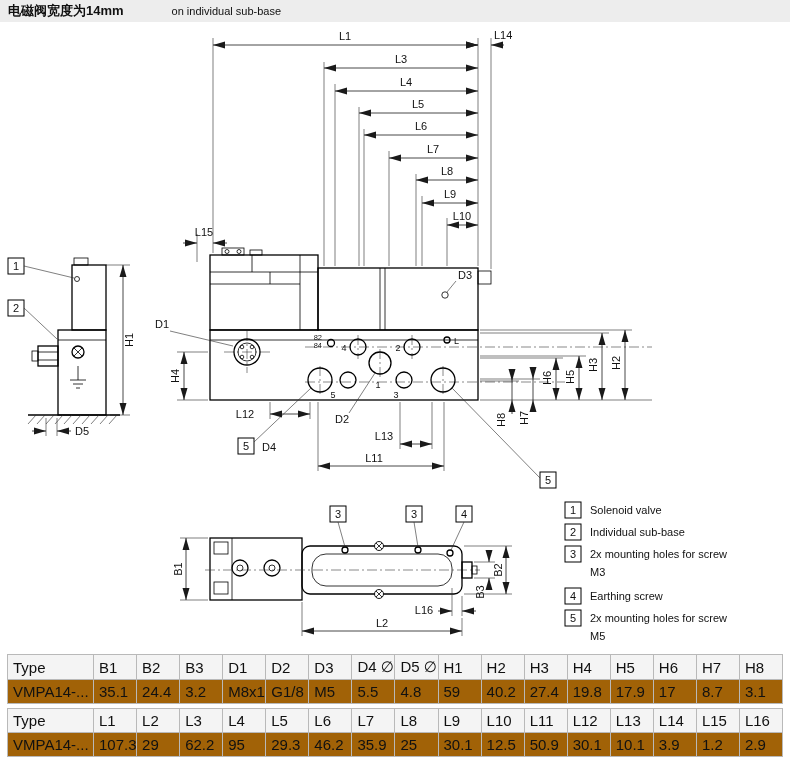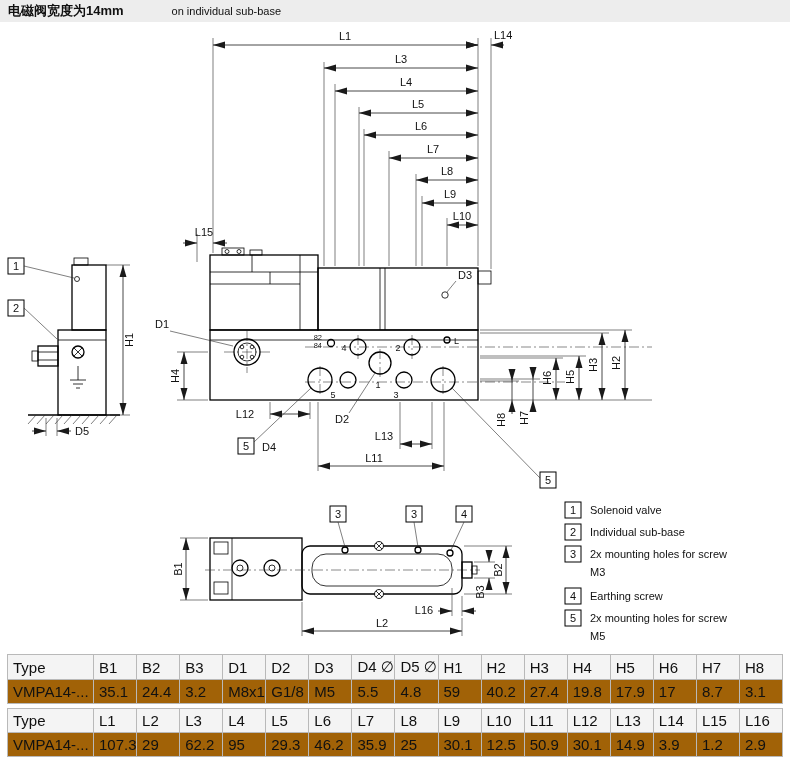--- a/index.html
+++ b/index.html
@@ -419,21 +419,21 @@
           <td>62.2</td>
           <td>95</td>
           <td>29.3</td>
           <td>46.2</td>
           <td>35.9</td>
           <td>25</td>
           <td>30.1</td>
           <td>12.5</td>
           <td>50.9</td>
           <td>30.1</td>
-          <td>14.9</td>
+          <td>10.1</td>
           <td>3.9</td>
           <td>1.2</td>
           <td>2.9</td>
         </tr>
       </tbody>
   </table>
 </div>
 
 <div class="bottom-bar"></div>
 

